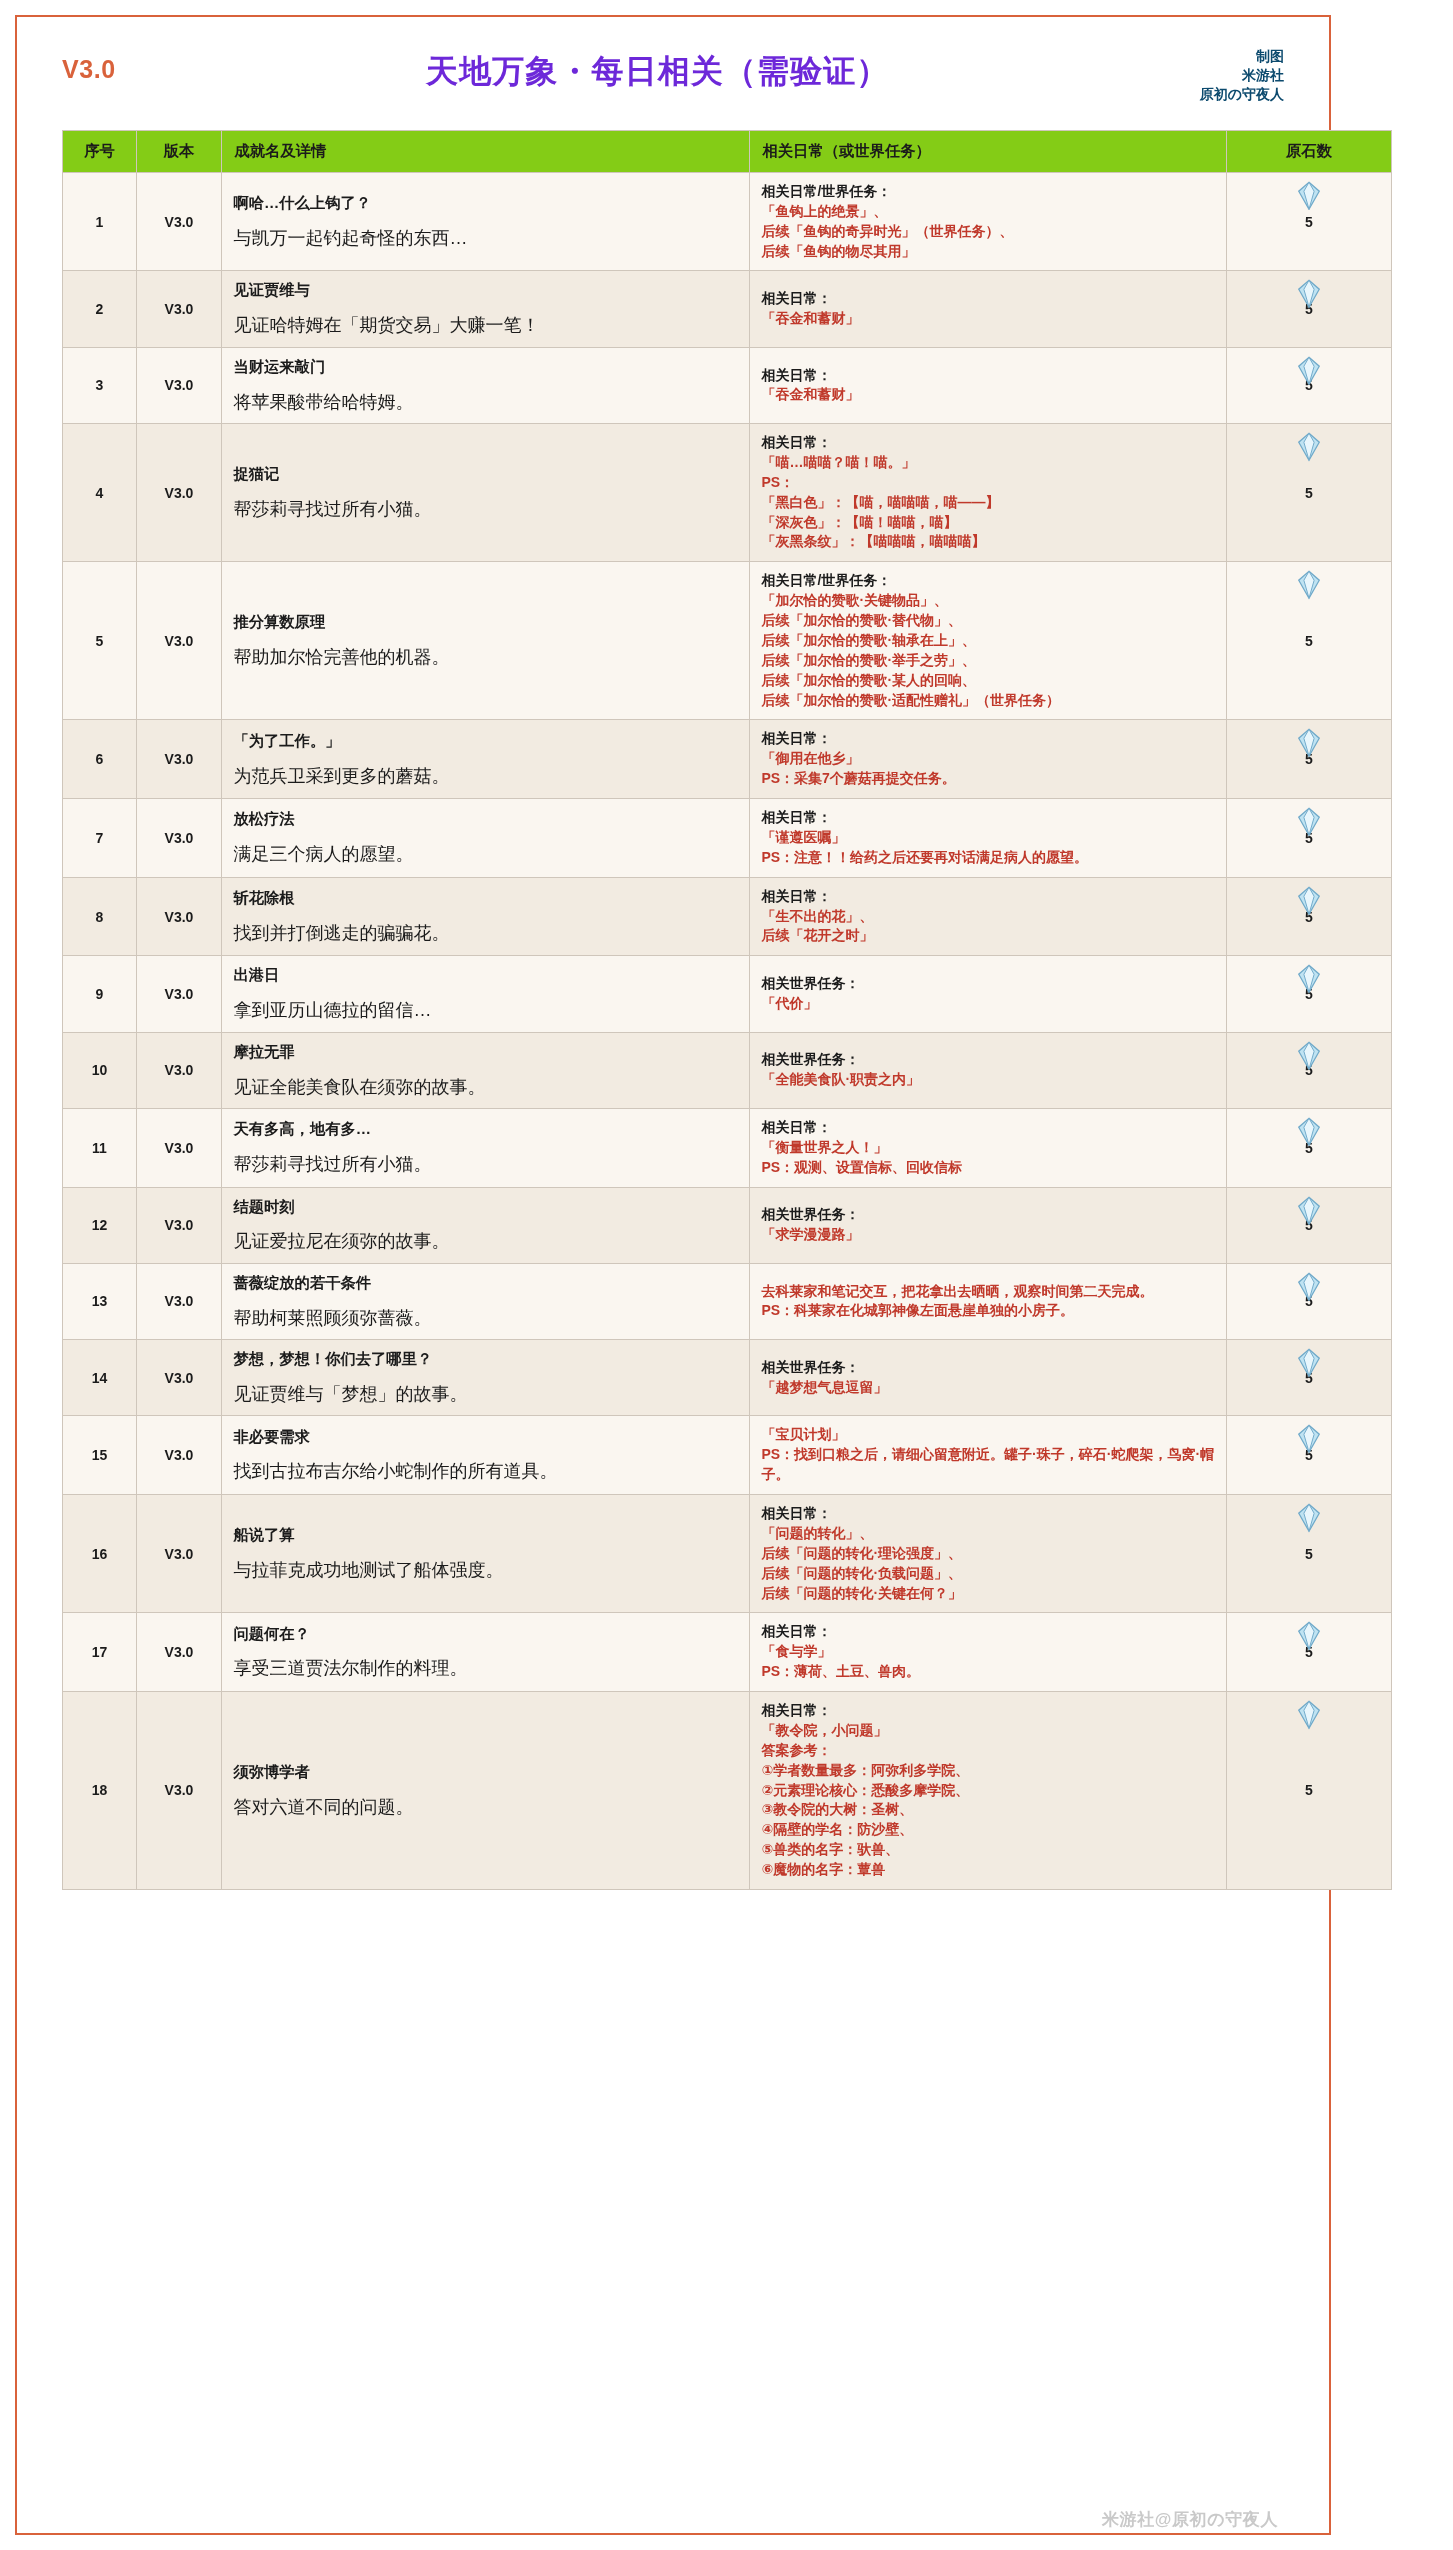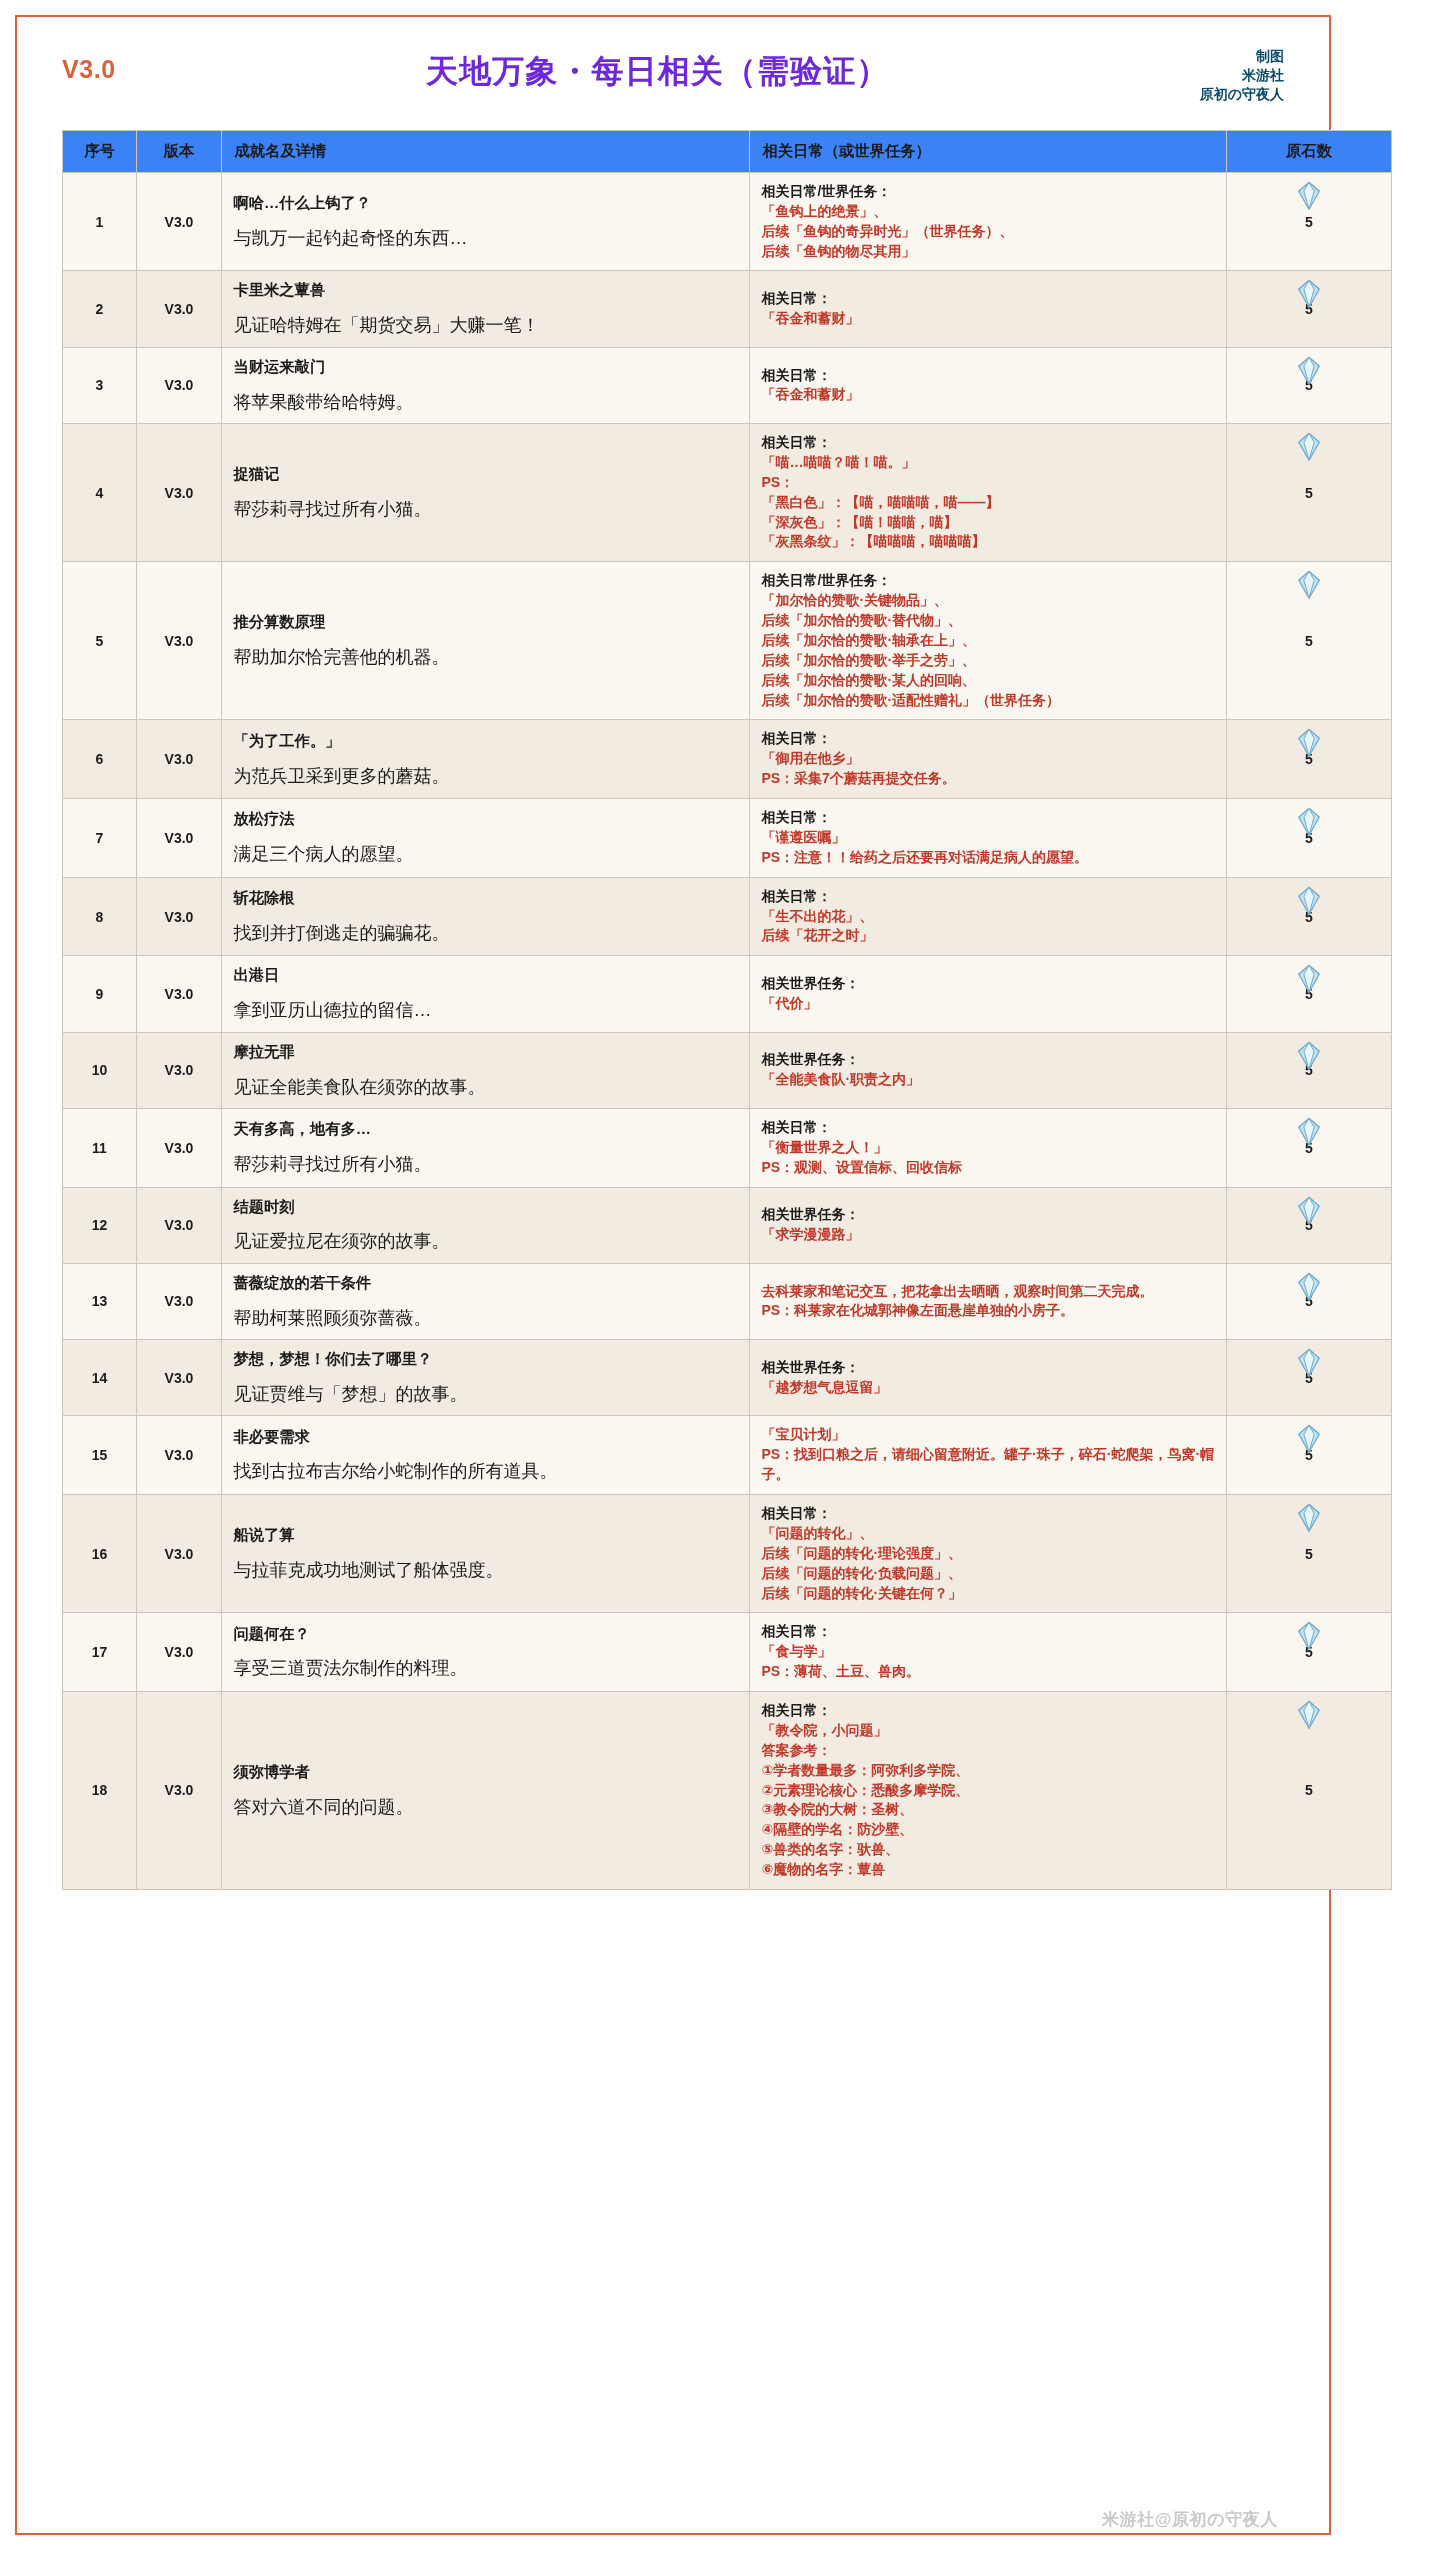--- a/index.html
+++ b/index.html
@@ -71,21 +71,21 @@
     margin-top: 21.6px;
     table-layout: fixed;
   }
   table.main col.c-no { width: 74px; }
   table.main col.c-ver { width: 85px; }
   table.main col.c-ach { width: 528px; }
   table.main col.c-rel { width: 477px; }
   table.main col.c-gem { width: 165px; }
 
   table.main th {
-    background: #3b82f6;
+    background: #84cc16;
     border: 1.1px solid #cfc6bb;
     font-size: 15.3px;
     font-weight: bold;
     color: #1b1b1b;
     padding: 10.2px 8px;
     text-align: center;
   }
   table.main th.left {
     text-align: left;
     padding-left: 12.5px;
@@ -216,21 +216,21 @@
             </td>
             <td class="gem"><svg class="gem-icon" viewBox="0 0 40 46">
                 <polygon points="20,2 36,16 20,44 4,16" fill="#bfe3f2" stroke="#6fa9c9" stroke-width="2"></polygon>
                 <polygon points="20,2 28,16 20,44 12,16" fill="#e8f6fc" stroke="#6fa9c9" stroke-width="1.5"></polygon>
               </svg><span>5</span></td>
           </tr>
           <tr class="alt">
             <td class="no">2</td>
             <td class="ver">V3.0</td>
             <td>
-              <div class="ach-name">卡里米之蕈兽</div>
+              <div class="ach-name">见证贾维与</div>
               <div class="ach-desc">见证哈特姆在「期货交易」大赚一笔！</div>
             </td>
             <td>
               <div class="rel-line head">相关日常：</div>
               <div class="rel-line q">「吞金和蓄财」</div>
             </td>
             <td class="gem"><svg class="gem-icon" viewBox="0 0 40 46">
                 <polygon points="20,2 36,16 20,44 4,16" fill="#bfe3f2" stroke="#6fa9c9" stroke-width="2"></polygon>
                 <polygon points="20,2 28,16 20,44 12,16" fill="#e8f6fc" stroke="#6fa9c9" stroke-width="1.5"></polygon>
               </svg><span>5</span></td>

